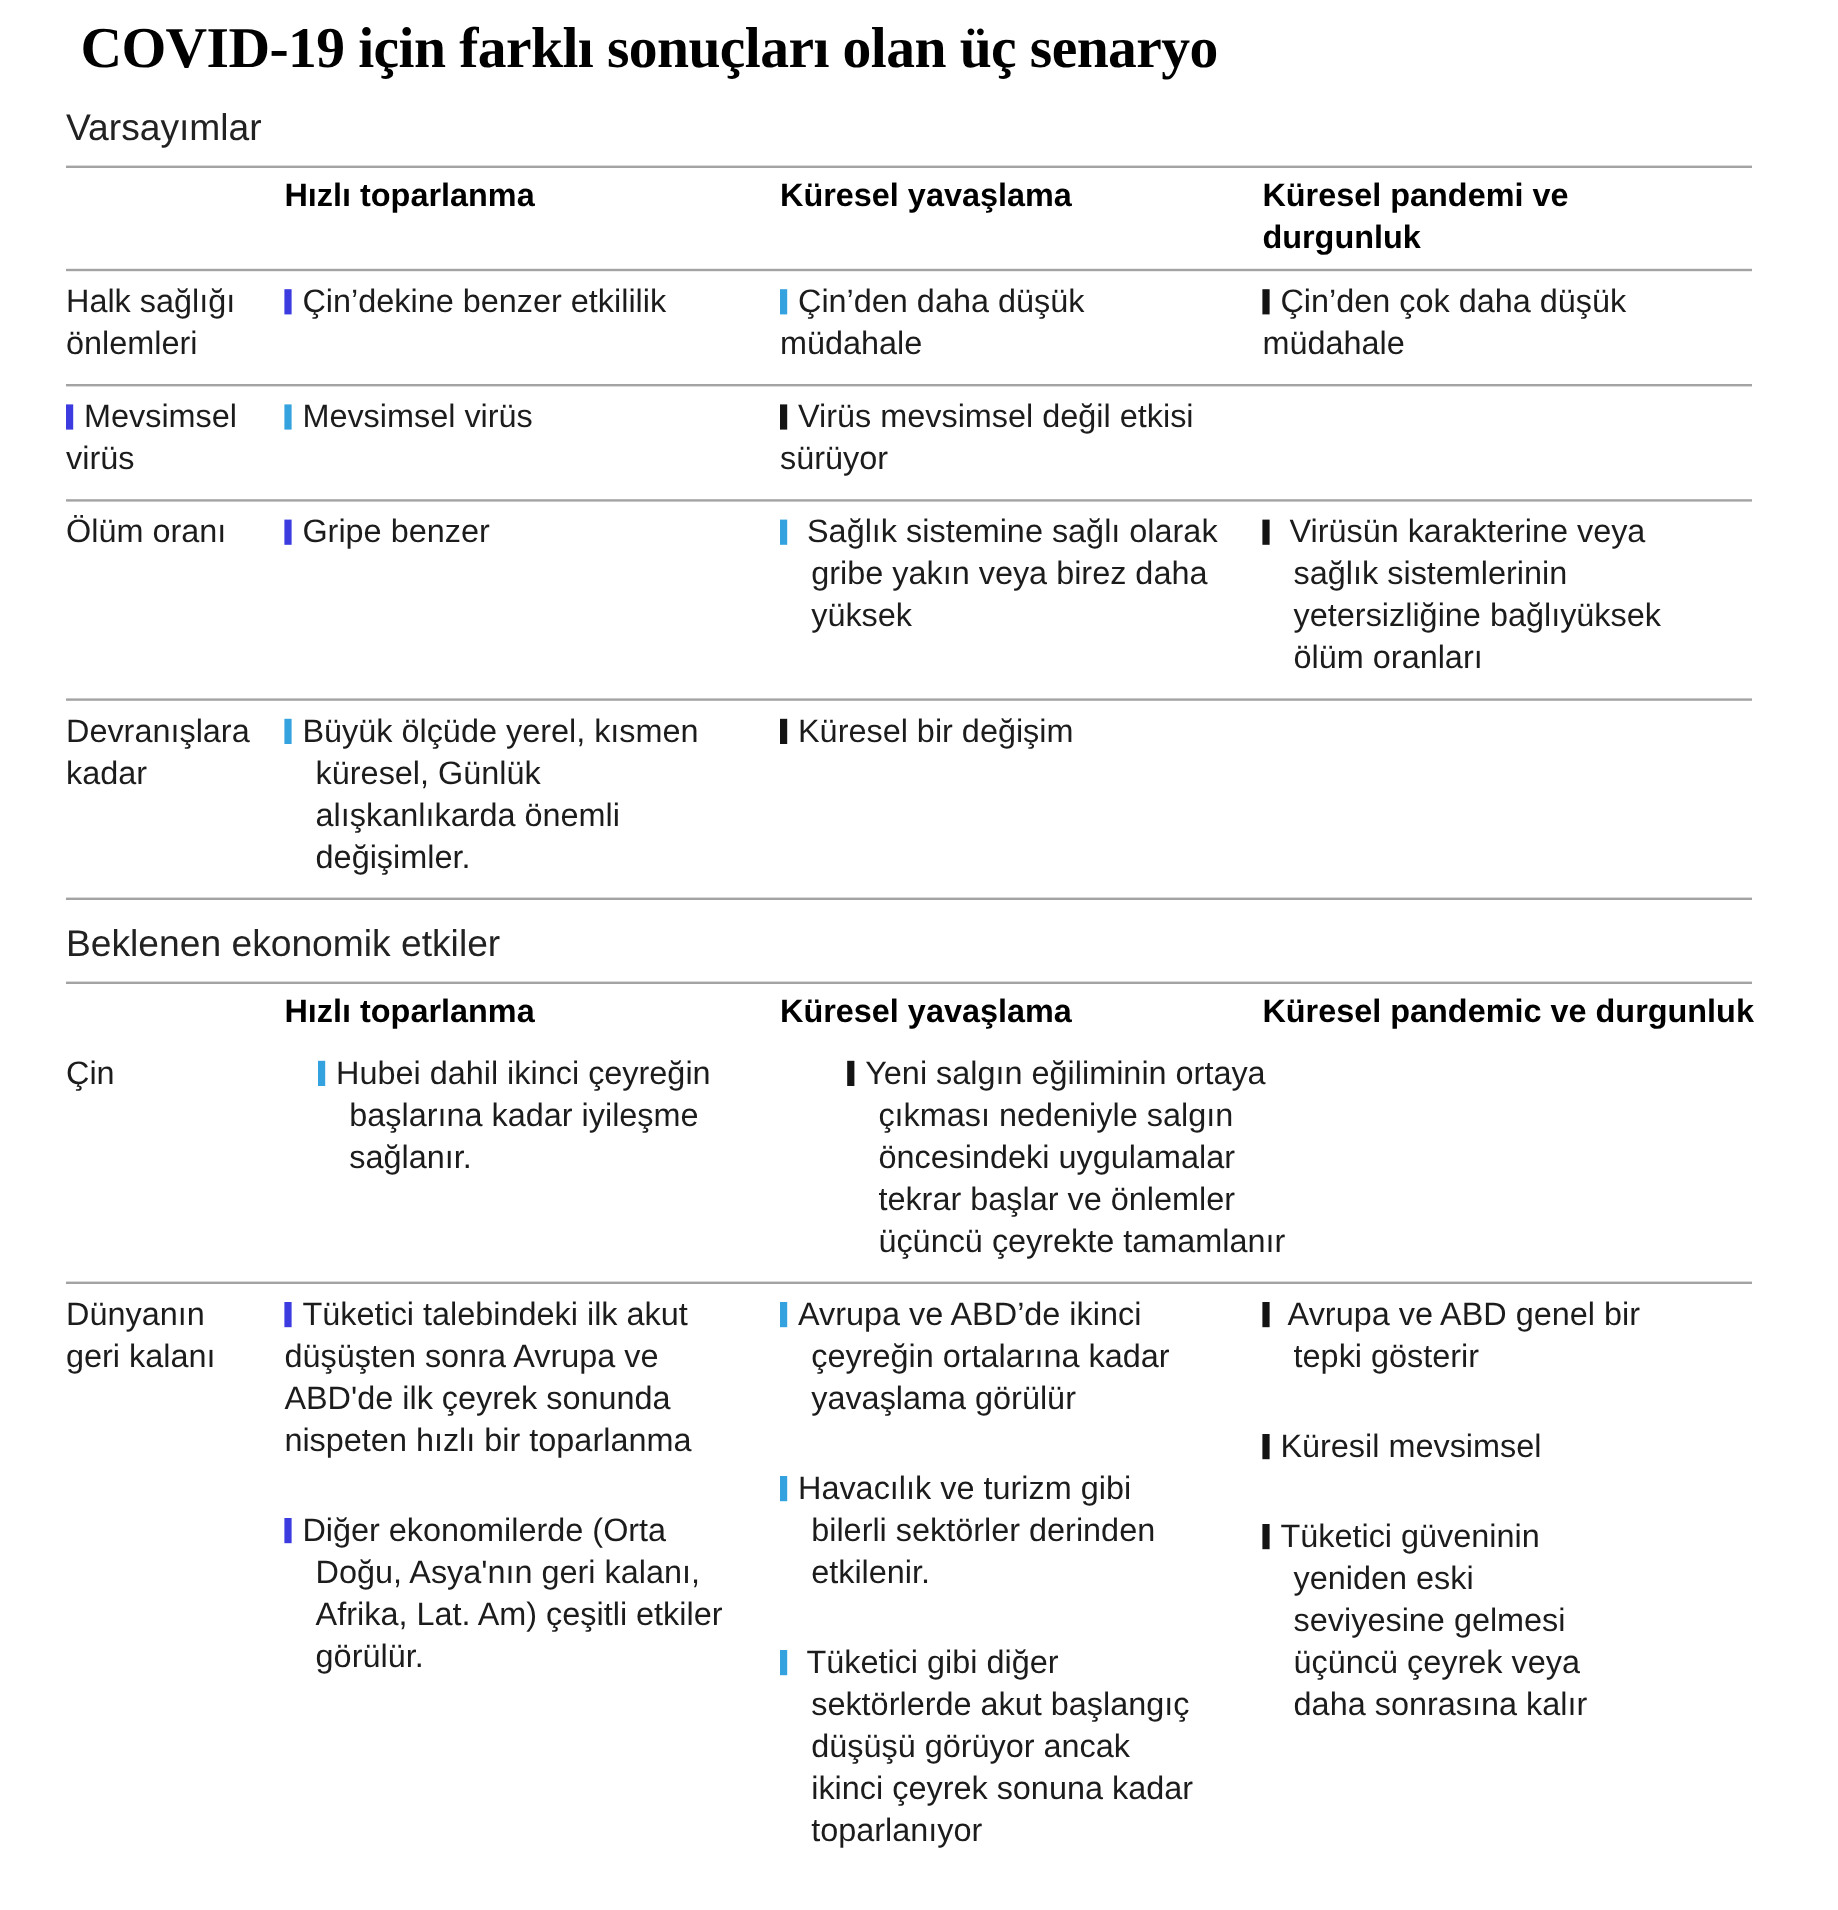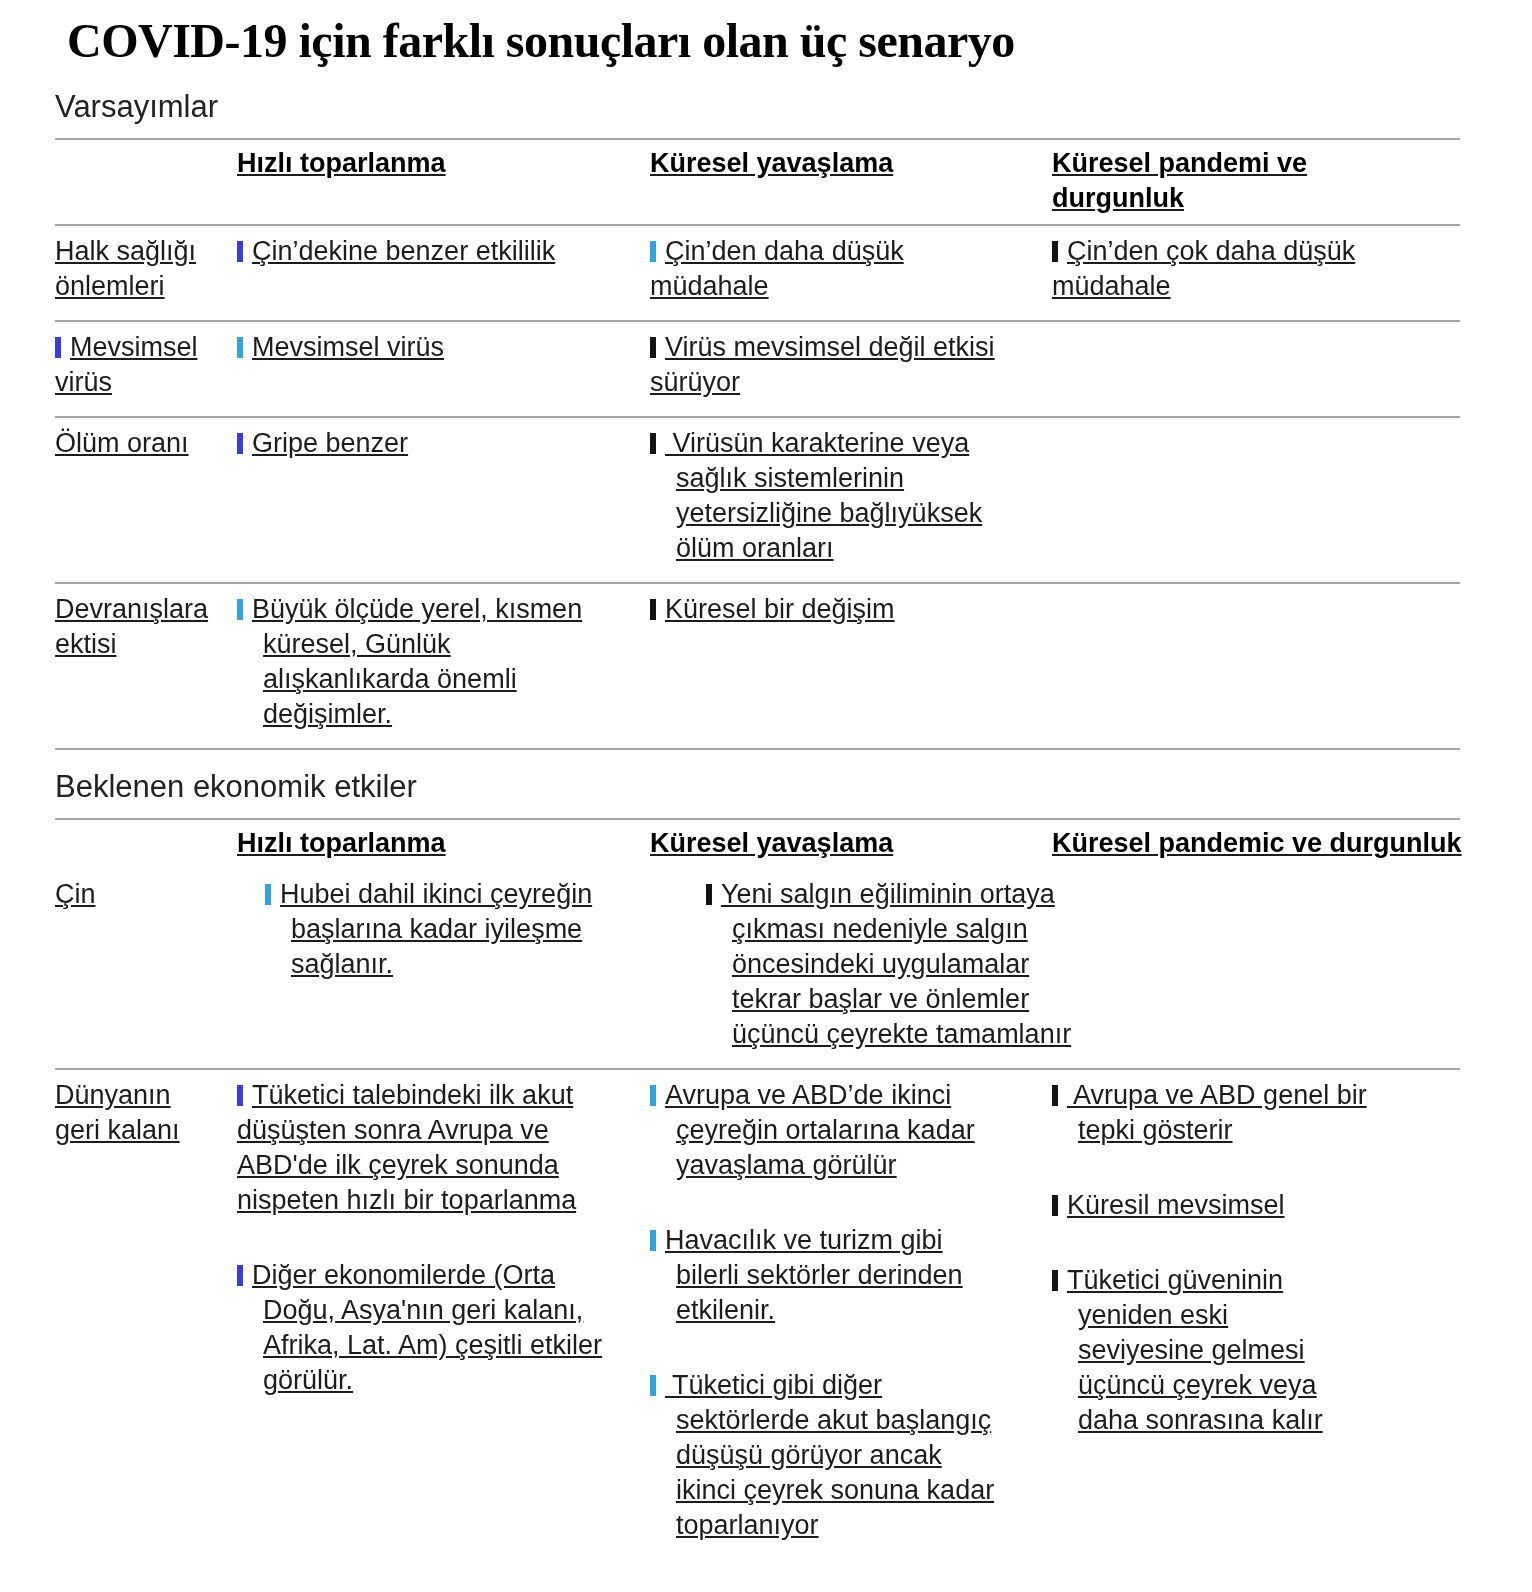--- a/index.html
+++ b/index.html
@@ -14,21 +14,21 @@
   h1.title {
     font-family:"Liberation Serif","DejaVu Serif",serif;
     font-weight:700; font-size:48px; line-height:46px;
     color:#000; letter-spacing:-0.5px;
     margin:8px 0 24px 12px;
   }
   h2.section-heading {
     font-size:31px; font-weight:400; line-height:38px;
     color:#222; margin:18px 0 12px 0;
   }
-  .tbl { width:1405px;text-decoration:underline; }
+  .tbl { width:1405px; }
   .tbl.closed { border-bottom:2px solid #a3a3a3; }
   .row {
     display:grid;
     grid-template-columns:182px 413px 402px 408px;
     border-top:2px solid #a3a3a3;
   }
   .row.noline { border-top:none;gap:28px; }
   .cell { padding:8px 28px 16px 0; }
   .header-row .cell { padding:6px 18px 8px 0; font-weight:700; color:#000; }
   .s0 .header-row .c3 { padding-right:150px; }
@@ -91,26 +91,29 @@
             </div>
             <div class="cell c3 body-cell">
               <div class="bullet nohang"><span class="bmark" style="background-color: rgb(20, 20, 20);"></span><span class="btext">Virüs mevsimsel değil etkisi sürüyor</span></div>
             </div>
           </div>
           <div class="row body-row r2">
             <div class="cell c0 label-cell">Ölüm oranı</div>
             <div class="cell c1 body-cell">
               <div class="bullet nohang"><span class="bmark" style="background-color: rgb(59, 59, 224);"></span><span class="btext">Gripe benzer</span></div>
             </div>
+            <div class="cell c2 body-cell">
+              <div class="bullet hang"><span class="bmark" style="background-color: rgb(51, 162, 223);"></span><span class="btext"> Sağlık sistemine sağlı olarak gribe yakın veya birez daha yüksek</span></div>
+            </div>
             <div class="cell c3 body-cell">
               <div class="bullet hang"><span class="bmark" style="background-color: rgb(20, 20, 20);"></span><span class="btext"> Virüsün karakterine veya sağlık sistemlerinin yetersizliğine bağlıyüksek ölüm oranları</span></div>
             </div>
           </div>
           <div class="row body-row r3">
-            <div class="cell c0 label-cell">Devranışlara ektisi</div>
+            <div class="cell c0 label-cell">Devranışlara kadar</div>
             <div class="cell c2 body-cell">
               <div class="bullet hang"><span class="bmark" style="background-color: rgb(51, 162, 223);"></span><span class="btext">Büyük ölçüde yerel, kısmen küresel, Günlük alışkanlıkarda önemli değişimler.</span></div>
             </div>
             <div class="cell c3 body-cell">
               <div class="bullet nohang"><span class="bmark" style="background-color: rgb(20, 20, 20);"></span><span class="btext">Küresel bir değişim</span></div>
             </div>
           </div>
         </div>
       </div>
       <div class="section s1">

